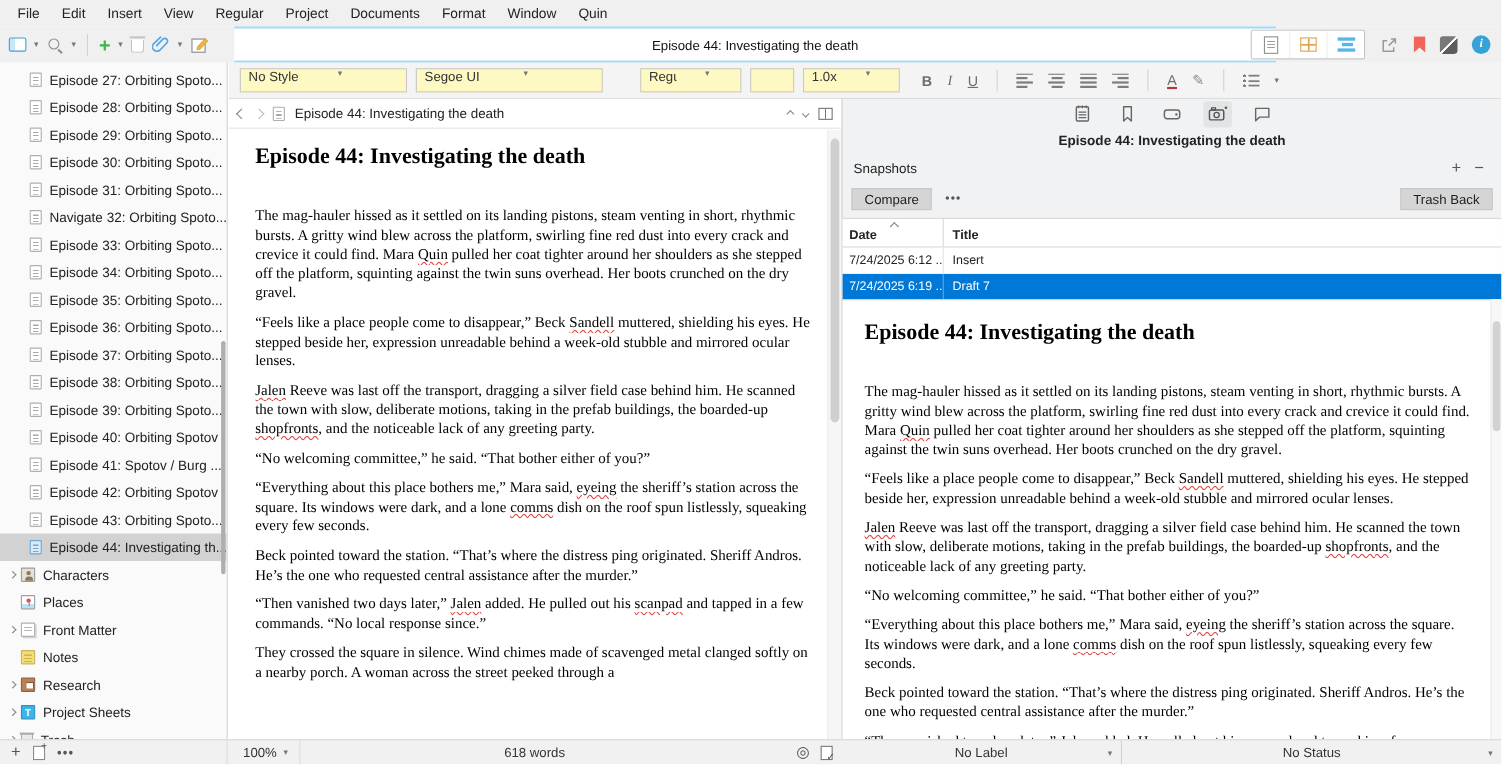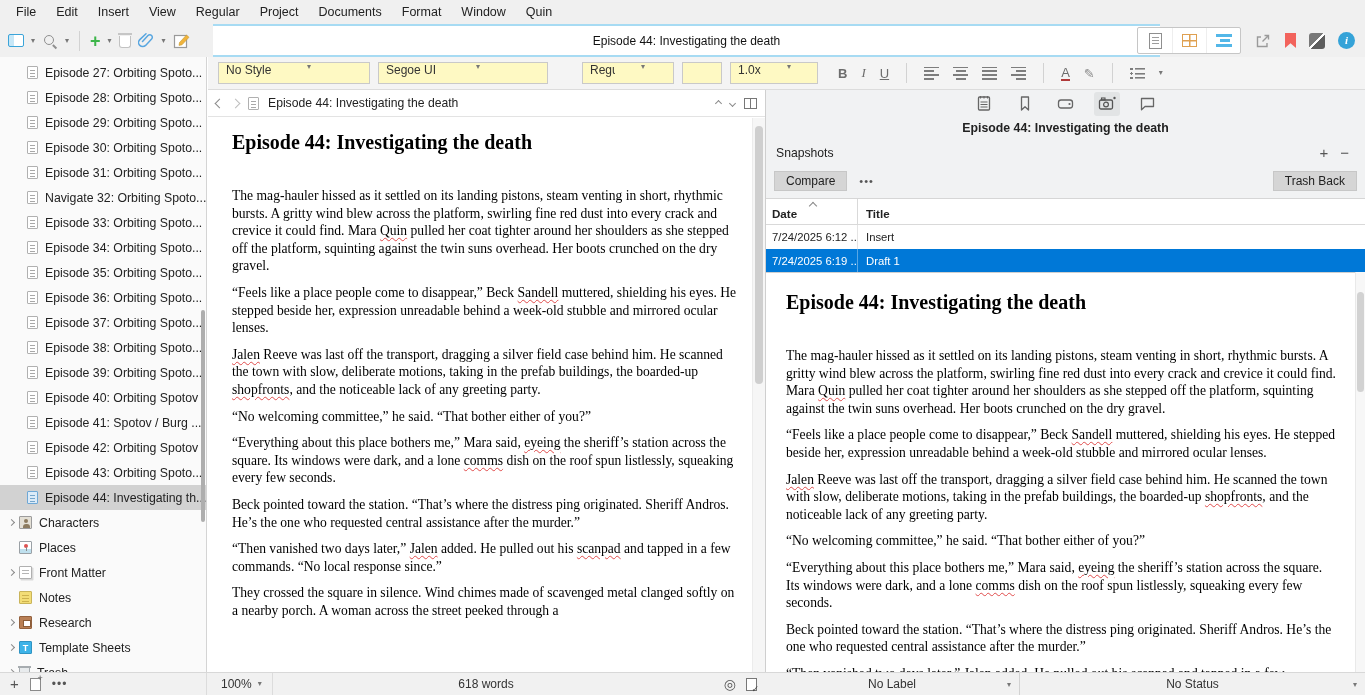--- a/index.html
+++ b/index.html
@@ -417,21 +417,21 @@
           <span class="chev right sm"></span>
         </span>
         <span class="sicon icon-research"></span>
         <span class="b-label">Research</span>
       </div>
       <div class="b-row b-special">
         <span class="b-chev">
           <span class="chev right sm"></span>
         </span>
         <span class="sicon icon-template"></span>
-        <span class="b-label">Template Sheets</span>
+        <span class="b-label">Project Sheets</span>
       </div>
       <div class="b-row b-special">
         <span class="b-chev">
           <span class="chev right sm"></span>
         </span>
         <span class="sicon icon-trash2"></span>
         <span class="b-label">Trash</span>
       </div>
     </div>
   <div id="binder-thumb"></div>
@@ -523,21 +523,21 @@
           <span>Title</span>
         </span>
     </div>
     <div id="snapshot-rows">
         <div class="snap-row">
           <span class="c1">7/24/2025 6:12 ...</span>
           <span class="c2">Insert</span>
         </div>
         <div class="snap-row sel">
           <span class="c1">7/24/2025 6:19 ...</span>
-          <span class="c2">Draft 1</span>
+          <span class="c2">Draft 7</span>
         </div>
       </div>
   </div>
   <div id="preview" class="serif-text">
     <h2>Episode 44: Investigating the death</h2>
     <div id="preview-paragraphs">
         <p>The mag-hauler hissed as it settled on its landing pistons, steam venting in short, rhythmic bursts. A gritty wind blew across the platform, swirling fine red dust into every crack and crevice it could find. Mara <span class="miss">Quin</span> pulled her coat tighter around her shoulders as she stepped off the platform, squinting against the twin suns overhead. Her boots crunched on the dry gravel.</p>
         <p>“Feels like a place people come to disappear,” Beck <span class="miss">Sandell</span> muttered, shielding his eyes. He stepped beside her, expression unreadable behind a week-old stubble and mirrored ocular lenses.</p>
         <p><span class="miss">Jalen</span> Reeve was last off the transport, dragging a silver field case behind him. He scanned the town with slow, deliberate motions, taking in the prefab buildings, the boarded-up <span class="miss">shopfronts</span>, and the noticeable lack of any greeting party.</p>
         <p>“No welcoming committee,” he said. “That bother either of you?”</p>

